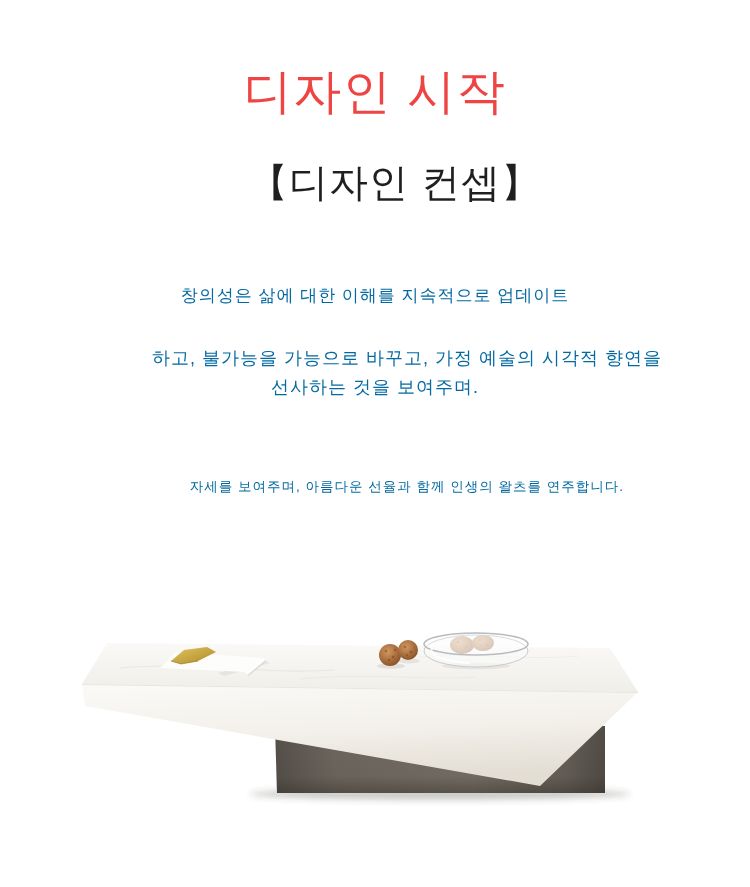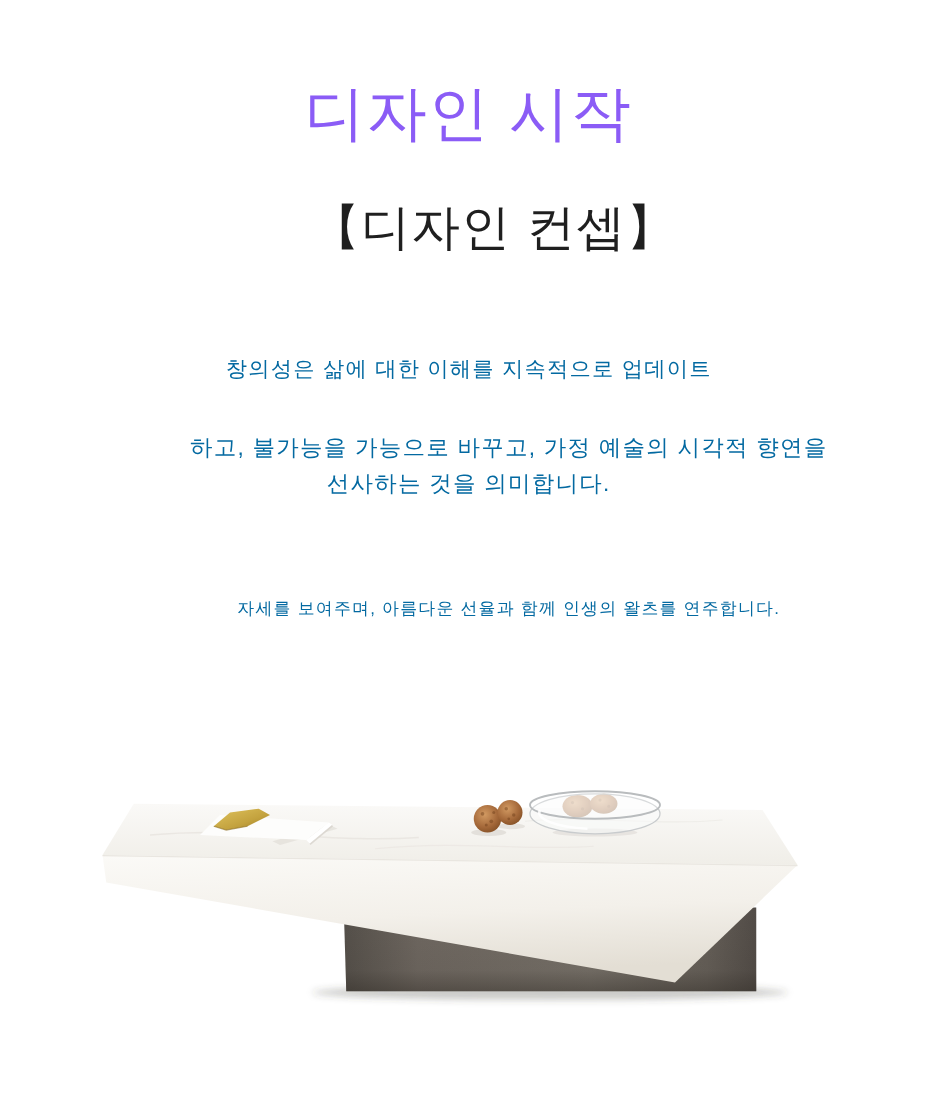--- a/index.html
+++ b/index.html
@@ -7,21 +7,21 @@
     position:relative;
     width:750px;height:887px;
     margin:0 auto;
     background:#ffffff;
     overflow:hidden;
     font-family:"Liberation Sans","DejaVu Sans",sans-serif;
   }
   .txt{position:absolute;left:0;width:750px;text-align:center;white-space:nowrap;}
   .title{
     top:64px;font-size:48px;line-height:1.15;font-weight:500;
-    color:#8b5cf6;letter-spacing:1.5px;
+    color:#ef4444;letter-spacing:1.5px;
   }
   .subtitle{
     top:160px;font-size:39px;line-height:1.2;font-weight:500;
     color:#1f1f1f;letter-spacing:1px;margin-left:20px;
   }
   .body-line{color:#0369a1;letter-spacing:1px;font-weight:400;}
   .l1{top:286px;font-size:17px;line-height:1.2;}
   .l2{top:348px;font-size:18px;line-height:1.2;margin-left:32px;}
   .l3{top:377px;font-size:18px;line-height:1.2;}
   .l4{top:427px;font-size:15px;line-height:1.2;}
@@ -32,21 +32,21 @@
 </head>
 <body>
 
 <div class="page">
 
   <div class="txt title">디자인 시작</div>
   <div class="txt subtitle">【디자인 컨셉】</div>
 
   <div class="txt body-line l1">창의성은 삶에 대한 이해를 지속적으로 업데이트</div>
   <div class="txt body-line l2">하고, 불가능을 가능으로 바꾸고, 가정 예술의 시각적 향연을</div>
-  <div class="txt body-line l3">선사하는 것을 의미합니다.</div>
+  <div class="txt body-line l3">선사하는 것을 보여주며.</div>
   <div class="txt body-line l5">자세를 보여주며, 아름다운 선율과 함께 인생의 왈츠를 연주합니다.</div>
 
   <div class="photo">
     <svg viewBox="0 0 750 887" xmlns="http://www.w3.org/2000/svg">
       <defs>
         <linearGradient id="gradTop" x1="0" y1="0" x2="0" y2="1">
           <stop offset="0" stop-color="#faf9f7"></stop>
           <stop offset="1" stop-color="#f0eee8"></stop>
         </linearGradient>
         <linearGradient id="gradFace" x1="0" y1="0" x2="0.25" y2="1">

